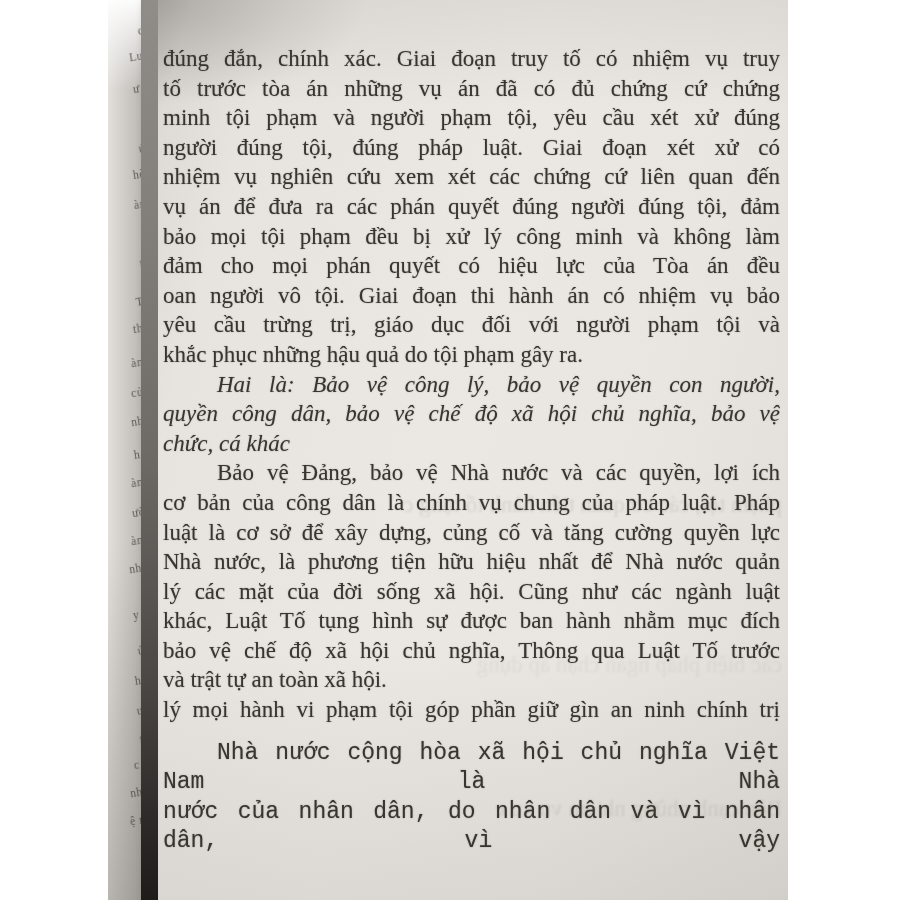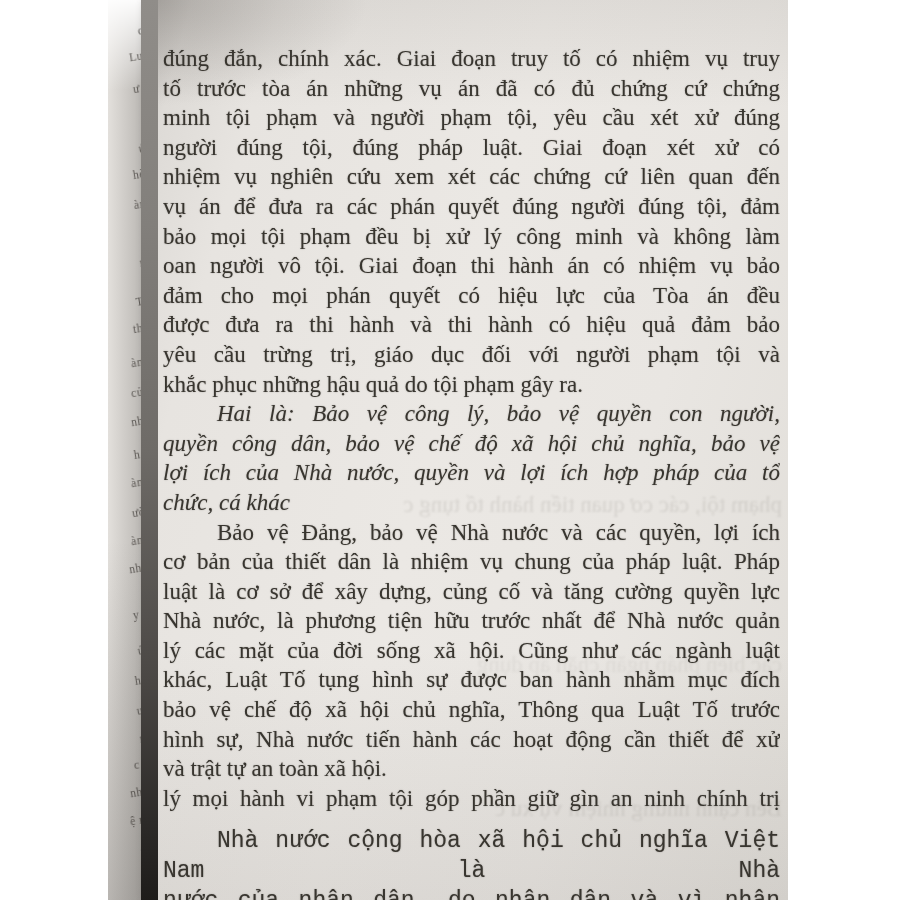--- a/index.html
+++ b/index.html
@@ -113,43 +113,40 @@
     <div class="textblock">
 
       <div class="para">
         <div class="line">đúng đắn, chính xác. Giai đoạn truy tố có nhiệm vụ truy</div>
         <div class="line">tố trước tòa án những vụ án đã có đủ chứng cứ chứng</div>
         <div class="line">minh tội phạm và người phạm tội, yêu cầu xét xử đúng</div>
         <div class="line">người đúng tội, đúng pháp luật. Giai đoạn xét xử có</div>
         <div class="line">nhiệm vụ nghiên cứu xem xét các chứng cứ liên quan đến</div>
         <div class="line">vụ án để đưa ra các phán quyết đúng người đúng tội, đảm</div>
         <div class="line">bảo mọi tội phạm đều bị xử lý công minh và không làm</div>
+        <div class="line">đảm cho mọi phán quyết có hiệu lực của Tòa án đều</div>
         <div class="line">oan người vô tội. Giai đoạn thi hành án có nhiệm vụ bảo</div>
-        <div class="line">đảm cho mọi phán quyết có hiệu lực của Tòa án đều</div>
-        <div class="line">được đưa ra thi hành và thi hành có hiệu quả đảm bảo</div>
         <div class="line">yêu cầu trừng trị, giáo dục đối với người phạm tội và</div>
         <div class="line last">khắc phục những hậu quả do tội phạm gây ra.</div>
       </div>
 
       <div class="para italic">
         <div class="line indent">Hai là: Bảo vệ công lý, bảo vệ quyền con người,</div>
         <div class="line">quyền công dân, bảo vệ chế độ xã hội chủ nghĩa, bảo vệ</div>
-        <div class="line">lợi ích của Nhà nước, quyền và lợi ích hợp pháp của tổ</div>
         <div class="line last">chức, cá khác</div>
       </div>
 
       <div class="para">
         <div class="line indent">Bảo vệ Đảng, bảo vệ Nhà nước và các quyền, lợi ích</div>
-        <div class="line">cơ bản của thiết dân là nhiệm vụ chung của pháp luật. Pháp</div>
+        <div class="line">cơ bản của công dân là chính vụ chung của pháp luật. Pháp</div>
         <div class="line">luật là cơ sở để xây dựng, củng cố và tăng cường quyền lực</div>
-        <div class="line">Nhà nước, là phương tiện hữu trước nhất để Nhà nước quản</div>
+        <div class="line">Nhà nước, là phương tiện hữu hiệu nhất để Nhà nước quản</div>
         <div class="line">lý các mặt của đời sống xã hội. Cũng như các ngành luật</div>
         <div class="line">khác, Luật Tố tụng hình sự được ban hành nhằm mục đích</div>
         <div class="line">bảo vệ chế độ xã hội chủ nghĩa, Thông qua Luật Tố trước</div>
-        <div class="line">hình sự, Nhà nước tiến hành các hoạt động cần thiết để xử</div>
         <div class="line last">và trật tự an toàn xã hội.</div>
         <div class="line">lý mọi hành vi phạm tội góp phần giữ gìn an ninh chính trị</div>
       </div>
 
       <div class="para gap">
         <div class="line indent">Nhà nước cộng hòa xã hội chủ nghĩa Việt Nam là Nhà</div>
         <div class="line">nước của nhân dân, do nhân dân và vì nhân dân, vì vậy</div>
       </div>
 
     </div>

